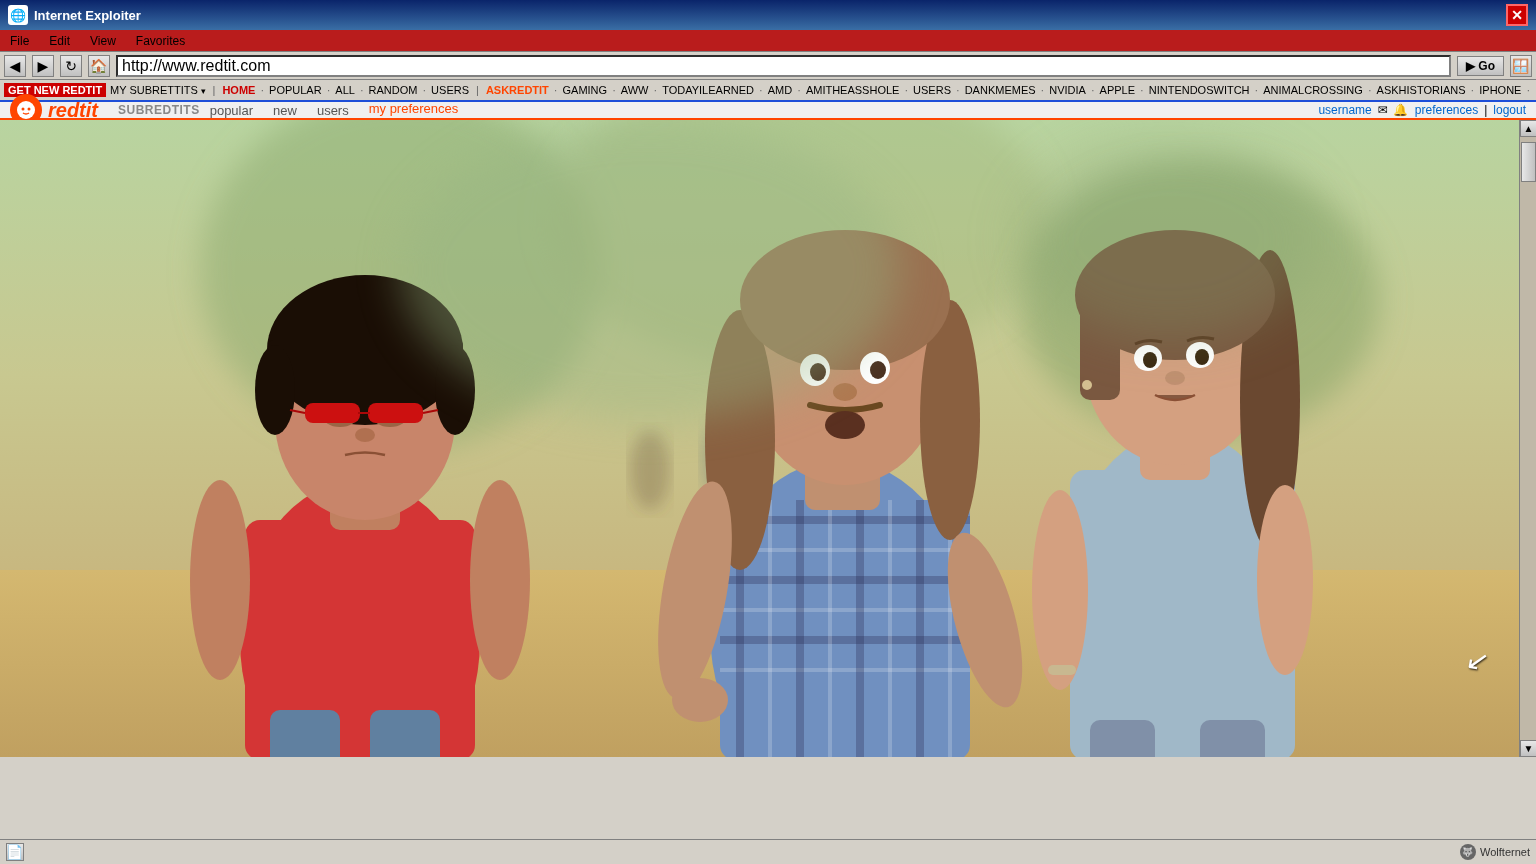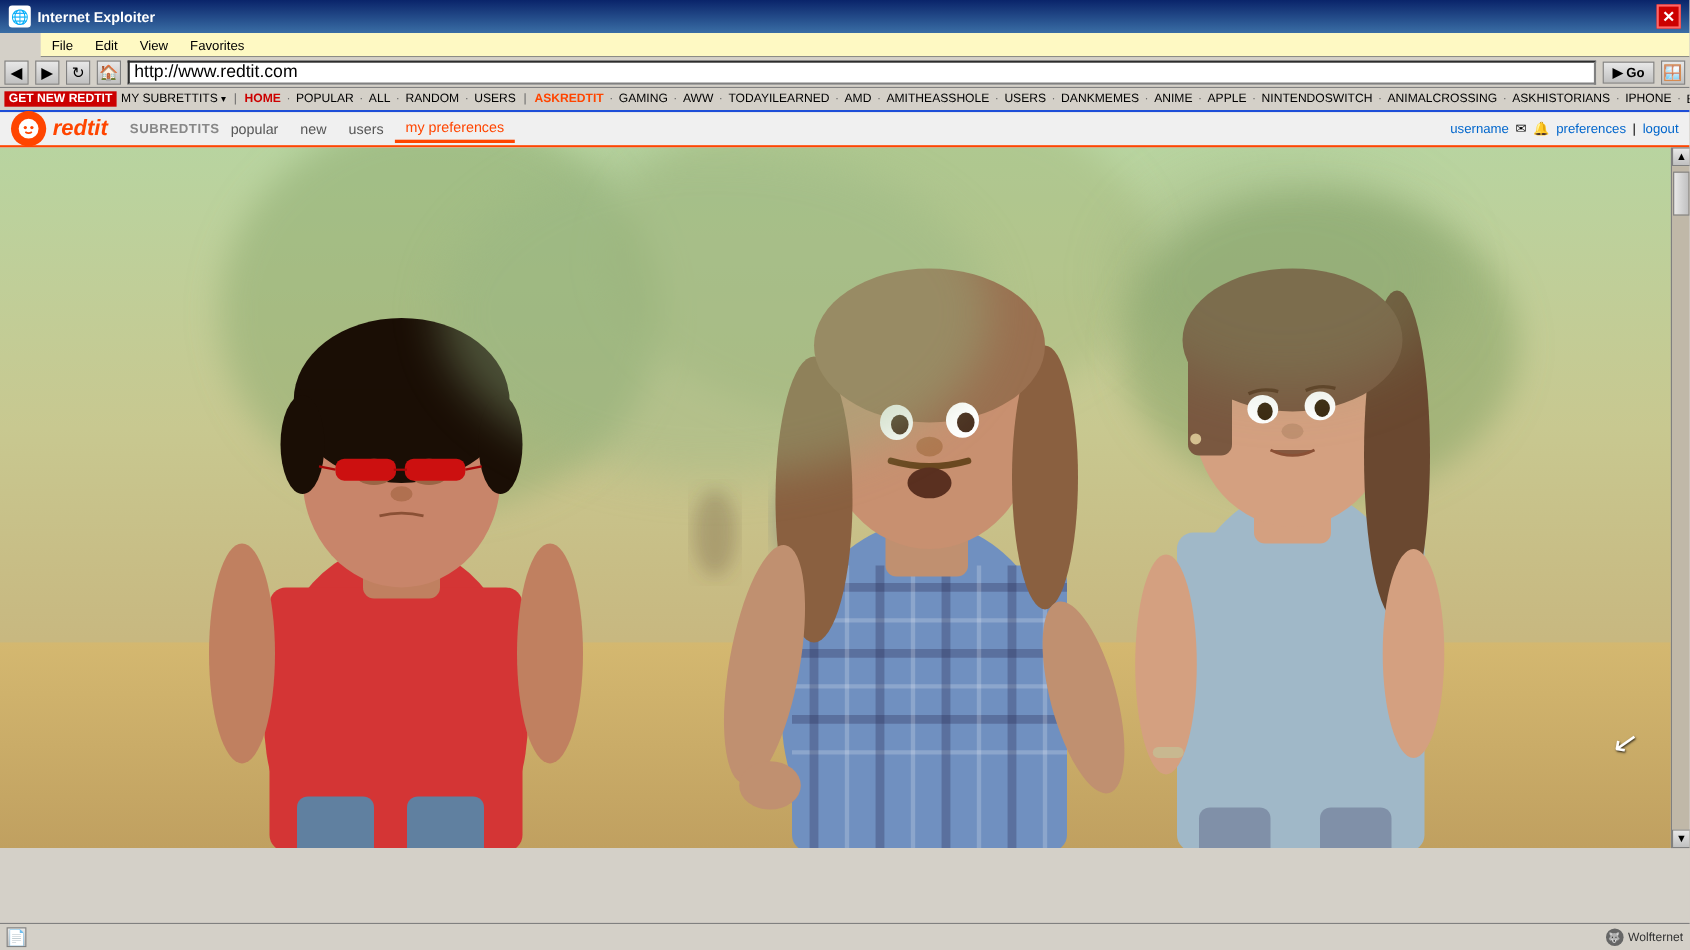--- a/index.html
+++ b/index.html
@@ -33,28 +33,27 @@
       width: 22px; height: 22px;
       background: #cc0000;
       border: 2px solid #ff6666;
       display: flex; align-items: center; justify-content: center;
       color: white; font-weight: bold; font-size: 14px;
       cursor: pointer;
     }
 
     
     #menu-bar {
-      background: #fef9c3;
+      background: #b91c1c;
       height: 22px;
       display: flex;
       align-items: center;
       padding: 0 4px;
       gap: 8px;
       border-bottom: 1px solid #808080;
-      margin-left: 37px;
     }
     .menu-item {
       padding: 2px 6px;
       cursor: pointer;
       font-size: 12px;
     }
 
     
     #address-bar {
       background: #d4d0c8;
@@ -107,21 +106,21 @@
     }
     .fav-item.highlight { background: #cc0000; color: white; font-weight: bold; }
     .fav-item.active-nav { color: #cc0000; font-weight: bold; }
     .fav-sep { color: #666; padding: 0 1px; }
     .fav-pipe { color: #666; padding: 0 3px; }
     .fav-edit { margin-left: auto; }
 
     
     #subreddit-nav {
       background: #f0f0f0;
-      height: 32px;
+      height: 18px;
       display: flex;
       align-items: center;
       padding: 0 10px;
       border-bottom: 2px solid #ff4500;
       gap: 0;
     }
     #reddit-logo {
       display: flex; align-items: center; gap: 6px;
       margin-right: 20px;
     }
@@ -315,21 +314,21 @@
   <span class="fav-item">TODAYILEARNED</span>
   <span class="fav-sep">·</span>
   <span class="fav-item">AMD</span>
   <span class="fav-sep">·</span>
   <span class="fav-item">AMITHEASSHOLE</span>
   <span class="fav-sep">·</span>
   <span class="fav-item">USERS</span>
   <span class="fav-sep">·</span>
   <span class="fav-item">DANKMEMES</span>
   <span class="fav-sep">·</span>
-  <span class="fav-item">ANIME</span>
+  <span class="fav-item">NVIDIA</span>
   <span class="fav-sep">·</span>
   <span class="fav-item">APPLE</span>
   <span class="fav-sep">·</span>
   <span class="fav-item">NINTENDOSWITCH</span>
   <span class="fav-sep">·</span>
   <span class="fav-item">ANIMALCROSSING</span>
   <span class="fav-sep">·</span>
   <span class="fav-item">ASKHISTORIANS</span>
   <span class="fav-sep">·</span>
   <span class="fav-item">IPHONE</span>

